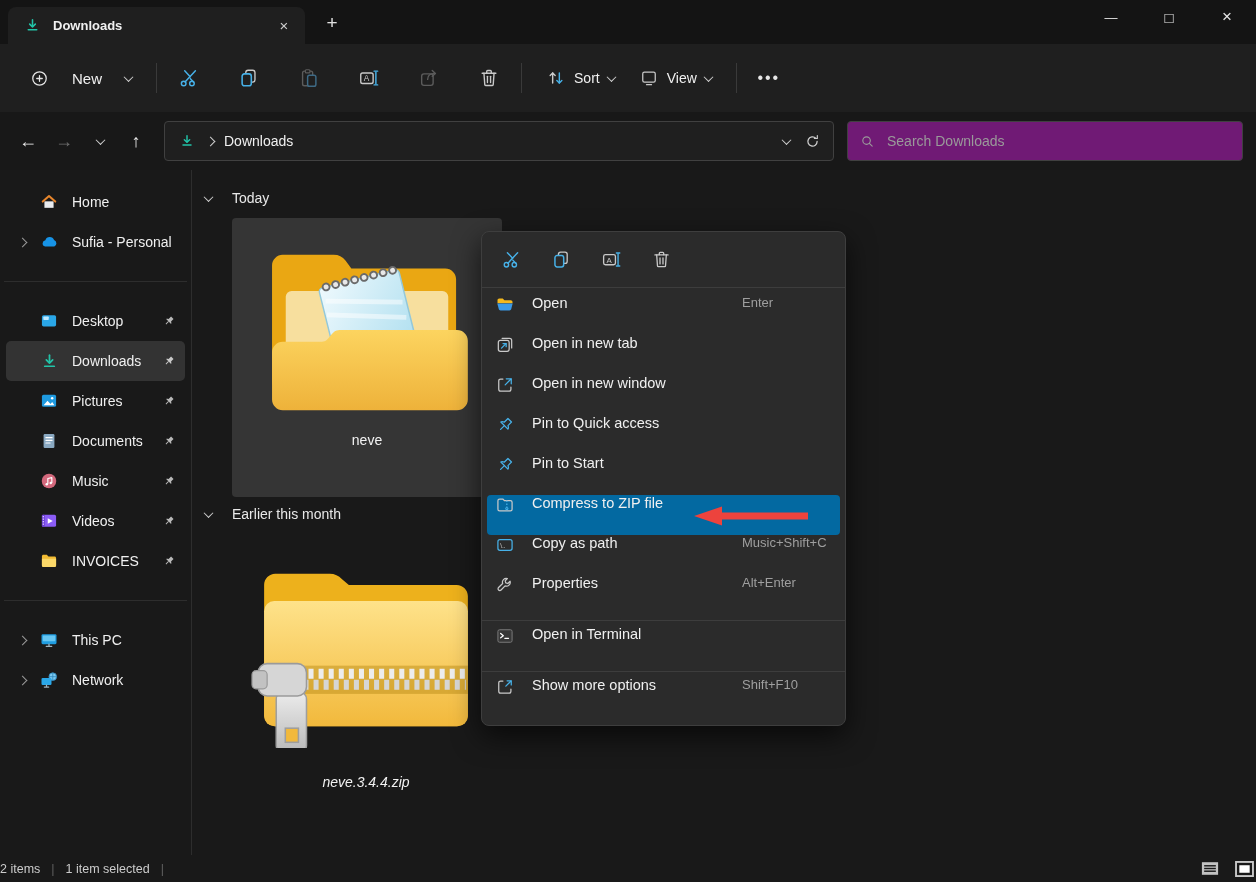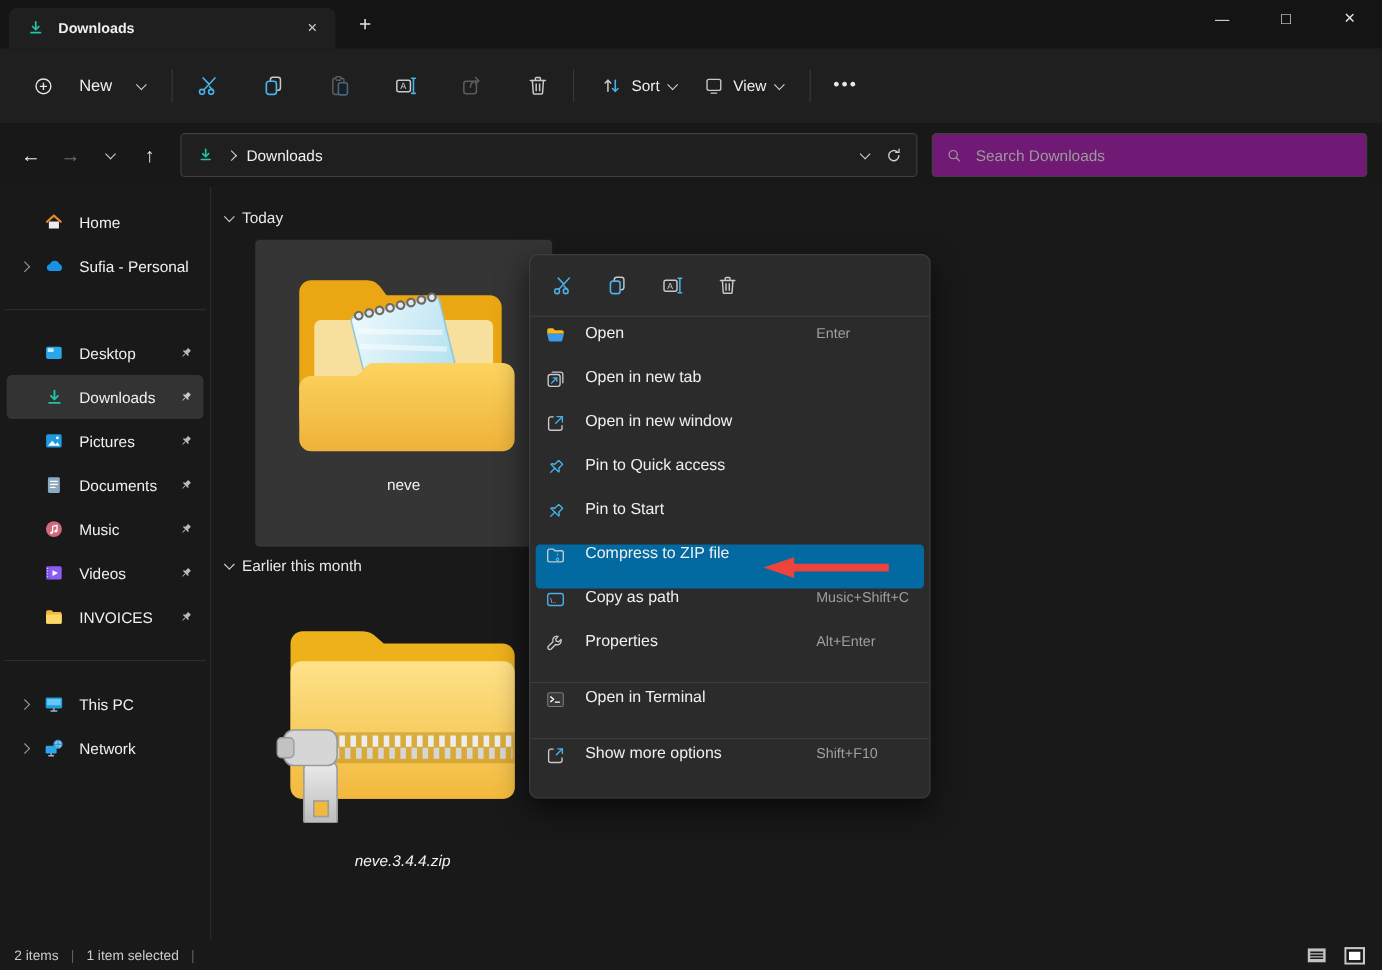--- a/index.html
+++ b/index.html
@@ -54,21 +54,21 @@
   .sidebar { position:absolute; left:0; top:0; width:192px; height:100%; border-right:1px solid #2d2d2d; padding-top:12px; }
   .side-item { height:40px; margin:0 6px; border-radius:5px; display:flex; align-items:center; padding:0 8px; }
   .side-item.selected { background:#333333; }
   .side-chev { width:16px; display:flex; justify-content:center; }
   .side-icon { width:22px; height:22px; margin-left:8px; display:flex; align-items:center; justify-content:center; }
   .side-label { font-size:14px; margin-left:12px; flex:1; white-space:nowrap; }
   .side-pin { width:16px; display:flex; justify-content:center; }
   .side-sep { height:1px; background:#2d2d2d; margin:19px 4px; }
 
   .main { position:absolute; left:193px; top:0; right:0; height:100%; }
-  .group-header { position:absolute; left:12px; display:flex; align-items:center; gap:8px; font-size:14px; color:#e8e8e8; }
+  .group-header { position:absolute; left:12px; display:flex; align-items:center; gap:20px; font-size:14px; color:#e8e8e8; }
   .tile { position:absolute; display:flex; flex-direction:column; align-items:center; border-radius:4px;margin-left:16px; }
   .tile.selected { background:#353535; }
   .tile-label { font-size:14px; color:#f2f2f2; margin-top:6px; }
 
   
   .ctxmenu { position:absolute; left:481px; top:231px; width:365px; background:#2b2b2b;
              border:1px solid #3e3e3e; border-radius:8px; box-shadow:0 10px 28px rgba(0,0,0,.65); z-index:10; }
   .ctx-iconrow { height:56px; display:flex; align-items:center; padding-left:11px; gap:14px; border-bottom:1px solid #3d3d3d; }
   .ctx-ibtn { width:36px; height:36px; display:flex; align-items:center; justify-content:center; border-radius:4px; }
   .ctx-list { padding:7px 0 8px 0; }
@@ -76,21 +76,21 @@
   .mi .mi-icon { width:22px; display:flex; justify-content:center; }
   .mi .mi-label { font-size:14.5px; margin-left:16px; }
   .mi .mi-short { position:absolute; left:260px; font-size:13px; color:#9f9f9f; }
   .mi.hl { background:#0369a1; border-radius:4px; margin:0 5px; padding:0 7px; }
   .ctx-sep { height:1px; background:#3d3d3d; margin:5px 0; }
 
   .red-arrow { position:absolute; left:692px; top:504px; z-index:20; }
 
   
   .statusbar { position:absolute; left:0; top:855px; width:100%; height:27px; display:flex; align-items:center;
-               padding:0 13px; font-size:12.5px; color:#cccccc; }
+               padding:0 0; font-size:12.5px; color:#cccccc; }
   .sb-div { color:#5f5f5f; margin:0 11px; }
   .sb-right { margin-left:auto; display:flex; align-items:center; gap:10px; }
   .sb-view { width:24px; height:20px; display:flex; align-items:center; justify-content:center; }
 
   svg { display:block; }
 </style>
 </head>
 <body>
 
 <div class="page">

